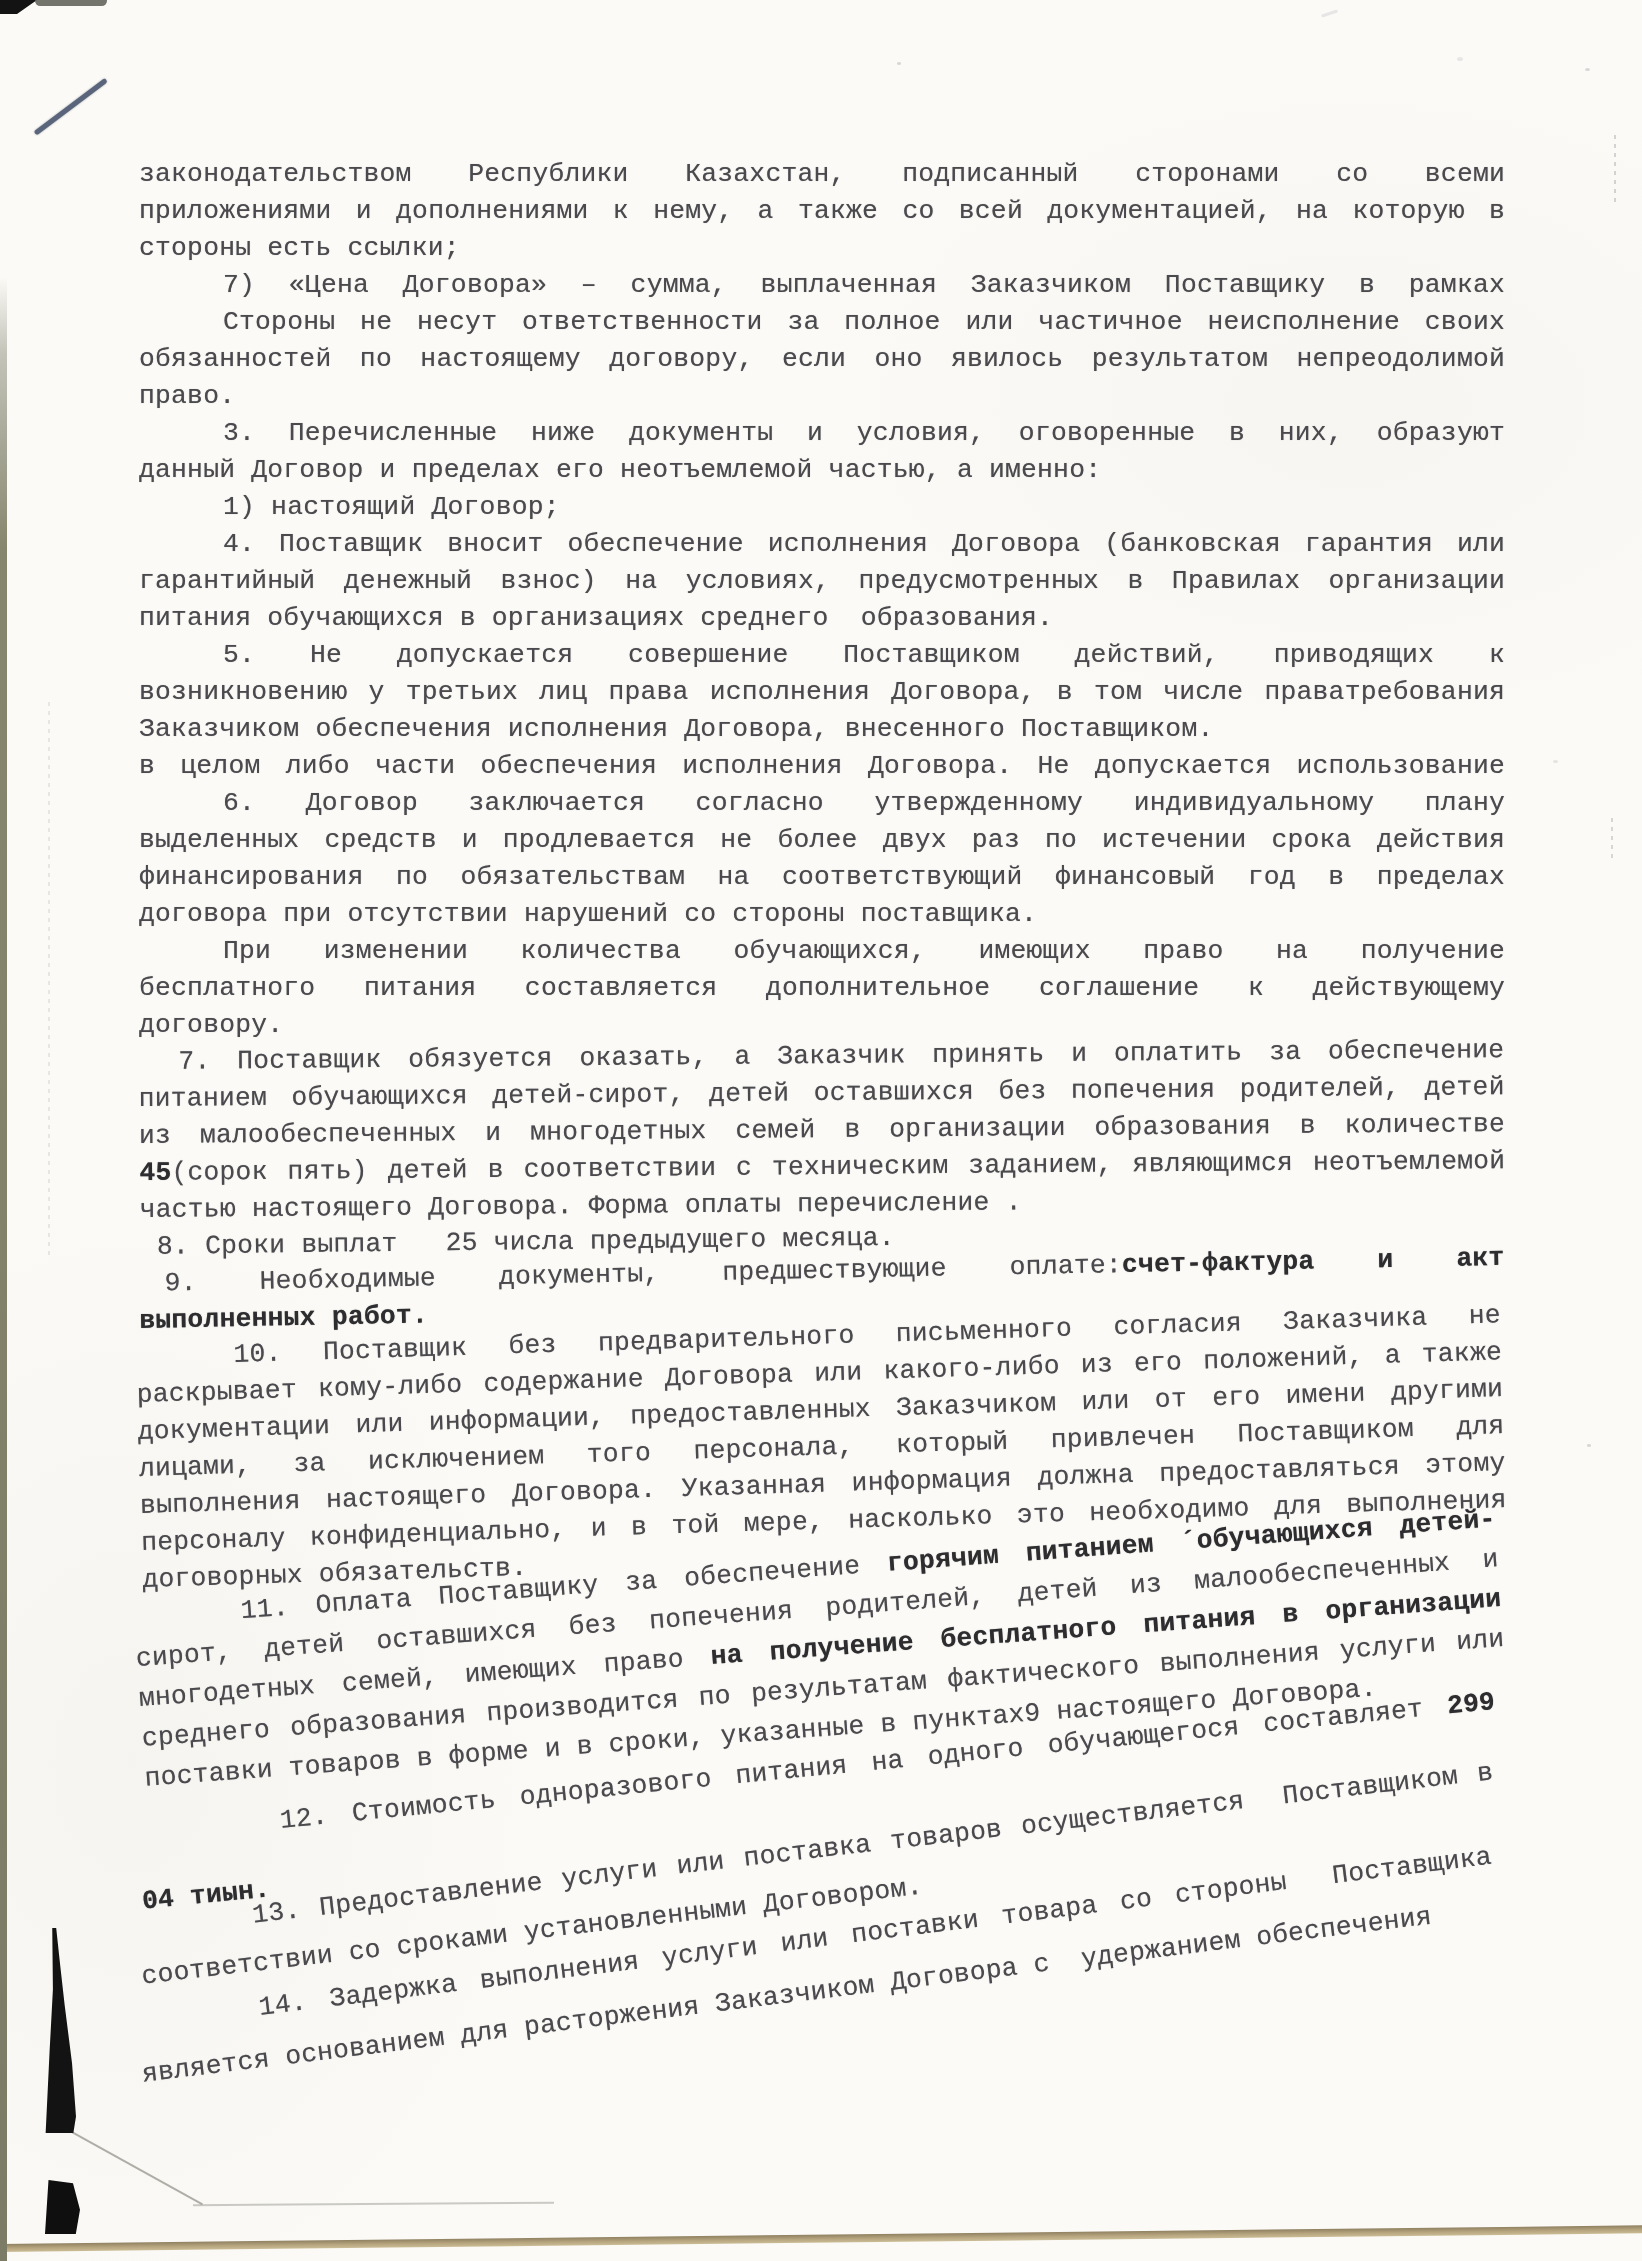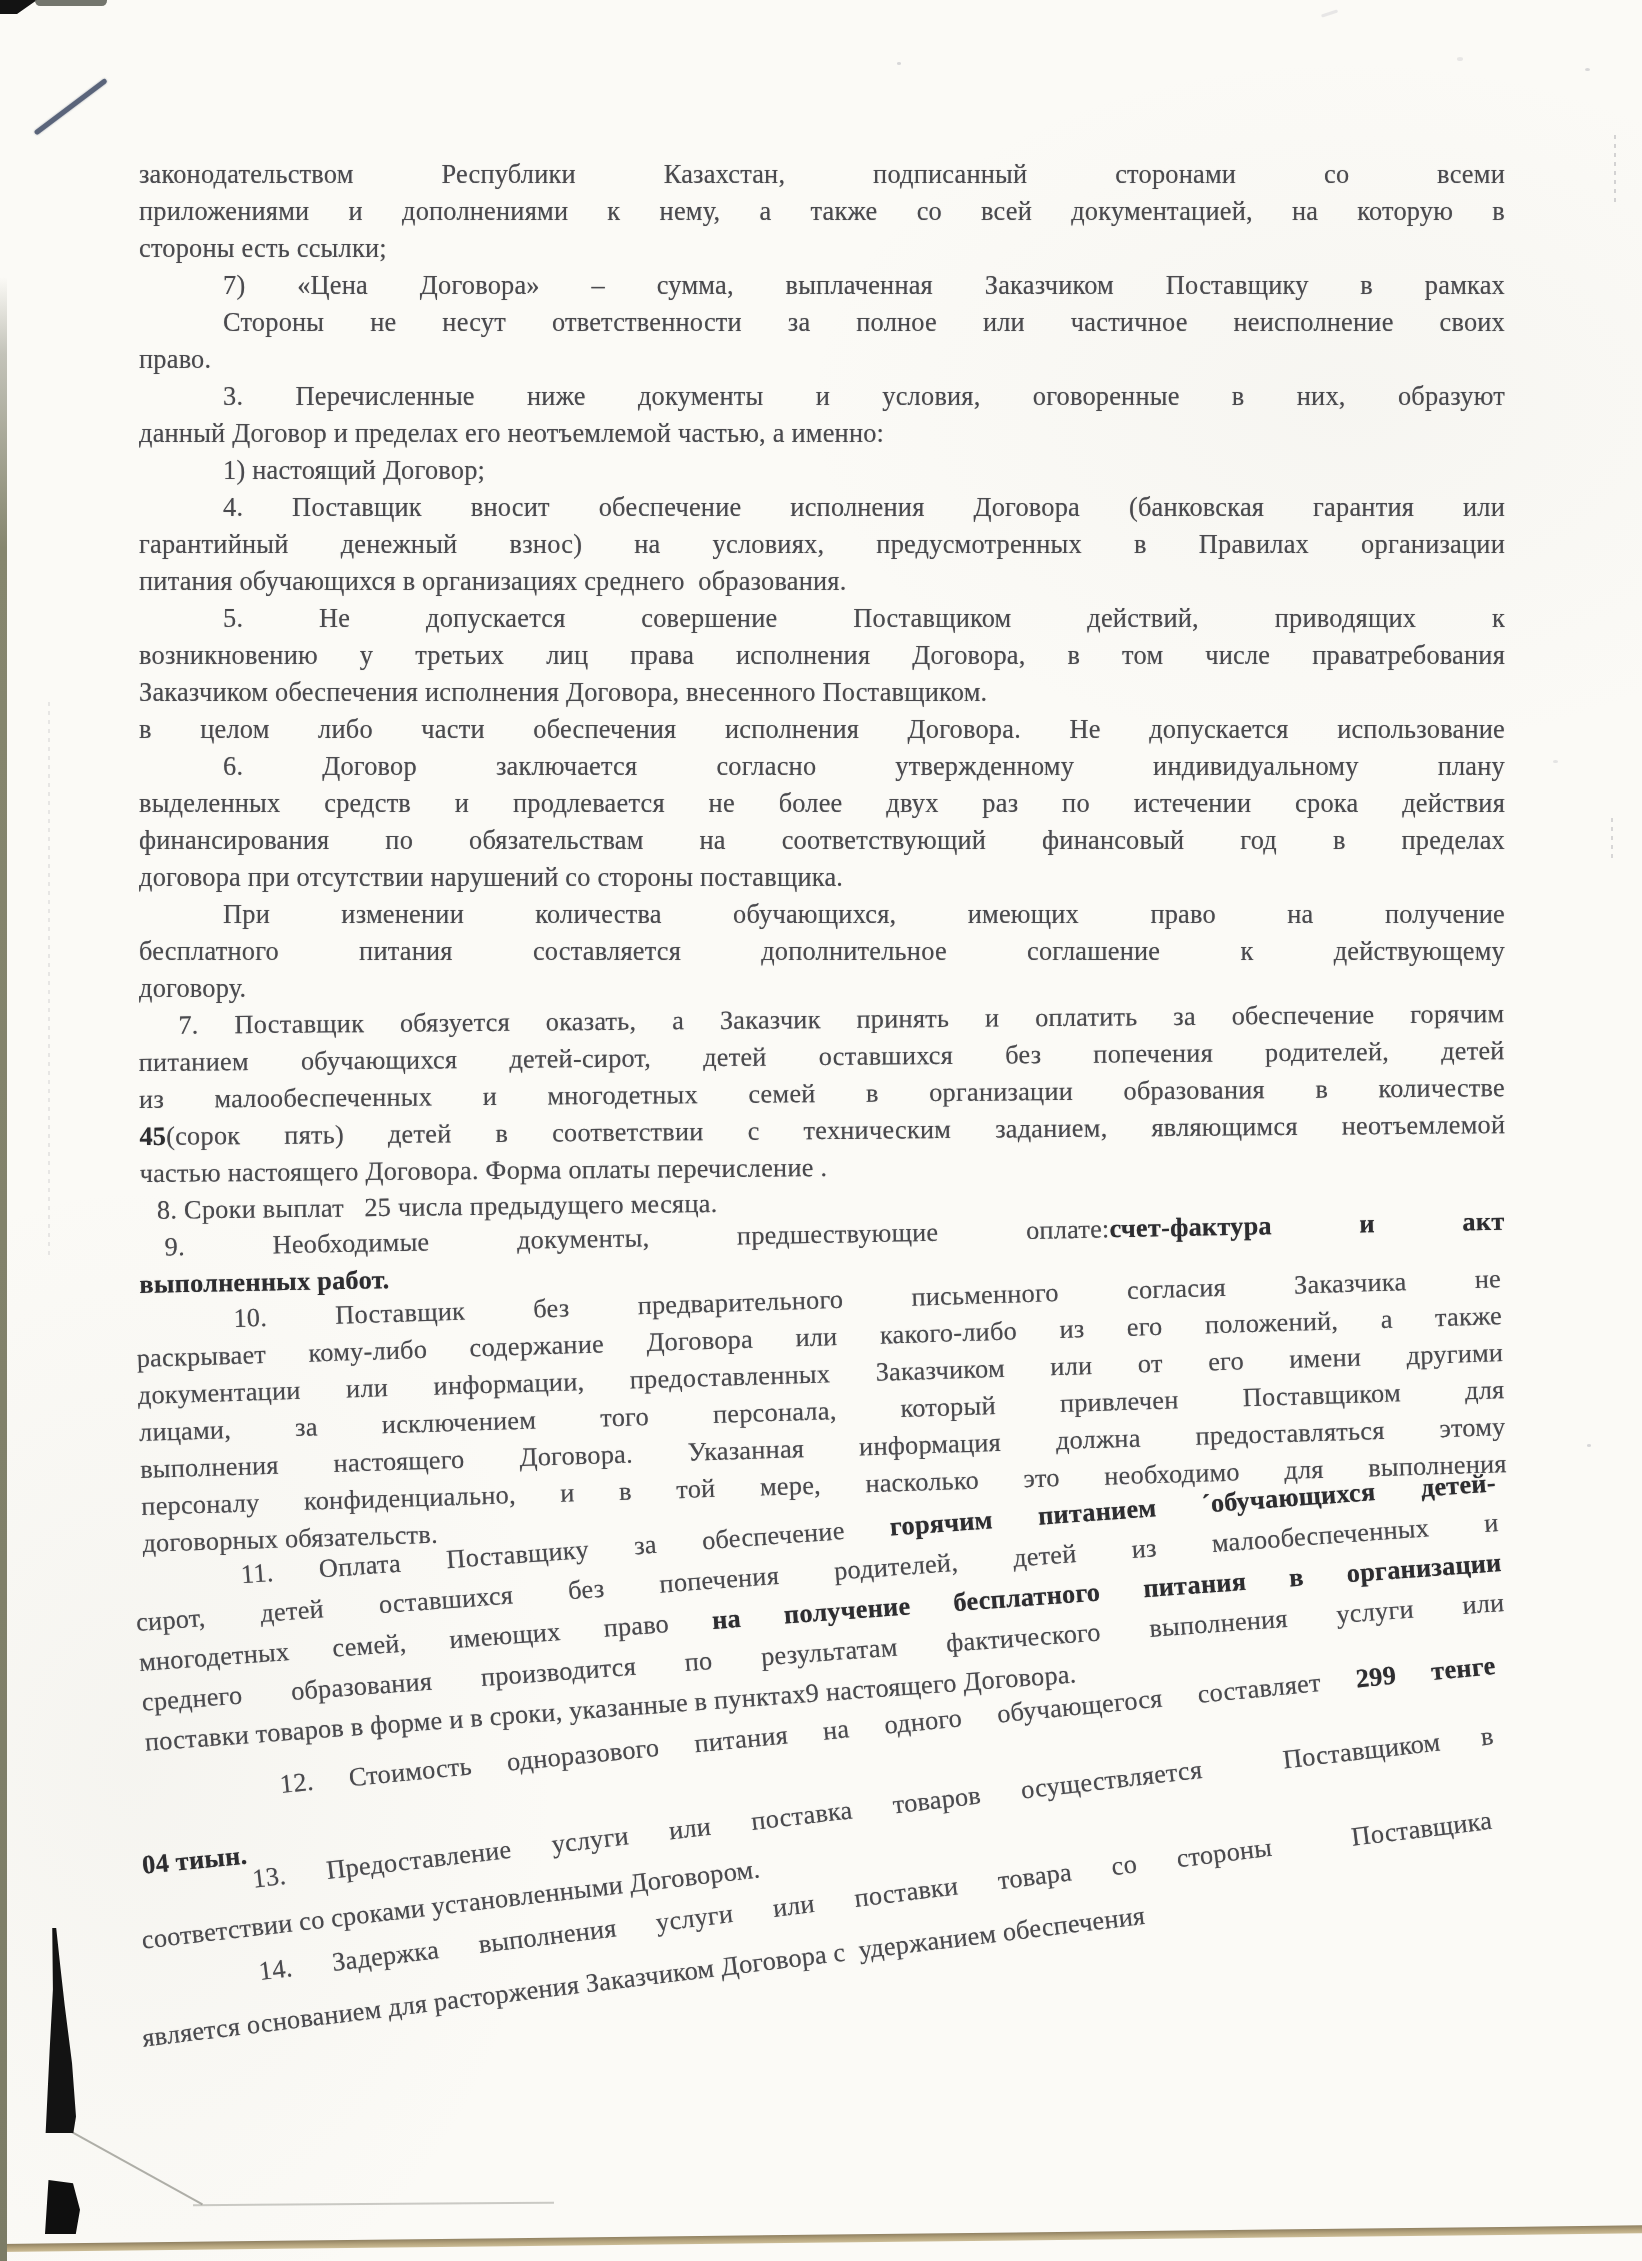--- a/index.html
+++ b/index.html
@@ -4,21 +4,21 @@
 <style>
   html,body{margin:0;padding:0;background:#e8e8e6;}
   .page{
     position:relative;
     width:1643px;height:2261px;
     overflow:hidden;
     background:
       radial-gradient(902px 580px at 82% 18%, rgba(205,205,198,.10), transparent 60%),
       radial-gradient(709px 966px at 8% 78%, rgba(195,195,186,.10), transparent 60%),
       var(--paper,#fbfaf6);
-    font-family:Liberation Serif, serif;
+    font-family:Liberation Mono, monospace;
   }
   
   #text-block{
     position:absolute;left:139px;top:156px;width:1366px;z-index:1;
     color:var(--ink,#4a4a4e);
     font-size:26.4px;line-height:37px;letter-spacing:0.2px;
     text-shadow:0 0 0.8px rgba(74,74,78,.55);
   }
   .para{position:relative;transform:rotate(var(--tilt,0deg));transform-origin:0 50%;}
   .line{height:var(--lh,37px);line-height:var(--lh,37px);overflow:hidden;white-space:normal;}
@@ -98,20 +98,21 @@
       <div class="para">
         <div class="line j"><span class="seg">законодательством Республики Казахстан, подписанный сторонами со всеми</span></div>
         <div class="line j"><span class="seg">приложениями и дополнениями к нему, а также со всей документацией, на которую в</span></div>
         <div class="line"><span class="seg">стороны есть ссылки;</span></div>
       </div>
       <div class="para">
         <div class="line j"><span class="seg">7) «Цена Договора» – сумма, выплаченная Заказчиком Поставщику в рамках</span></div>
       </div>
       <div class="para">
         <div class="line j"><span class="seg">Стороны не несут ответственности за полное или частичное неисполнение своих</span></div>
+        <div class="line j"><span class="seg">обязанностей по настоящему договору, если оно явилось результатом непреодолимой</span></div>
         <div class="line"><span class="seg">право.</span></div>
       </div>
       <div class="para">
         <div class="line j"><span class="seg">3. Перечисленные ниже документы и условия, оговоренные в них, образуют</span></div>
         <div class="line"><span class="seg">данный Договор и пределах его неотъемлемой частью, а именно:</span></div>
       </div>
       <div class="para">
         <div class="line"><span class="seg">1) настоящий Договор;</span></div>
       </div>
       <div class="para">

